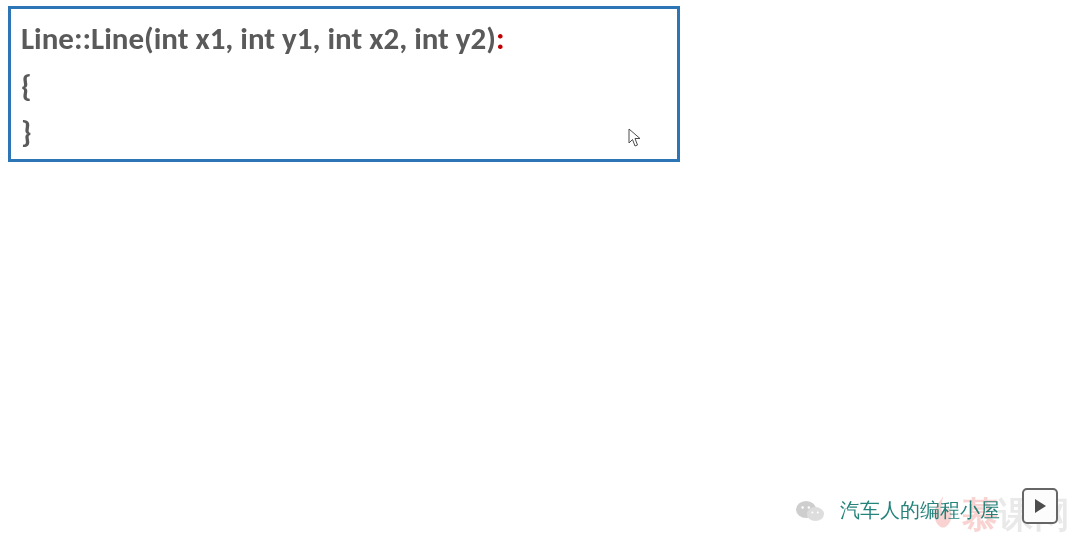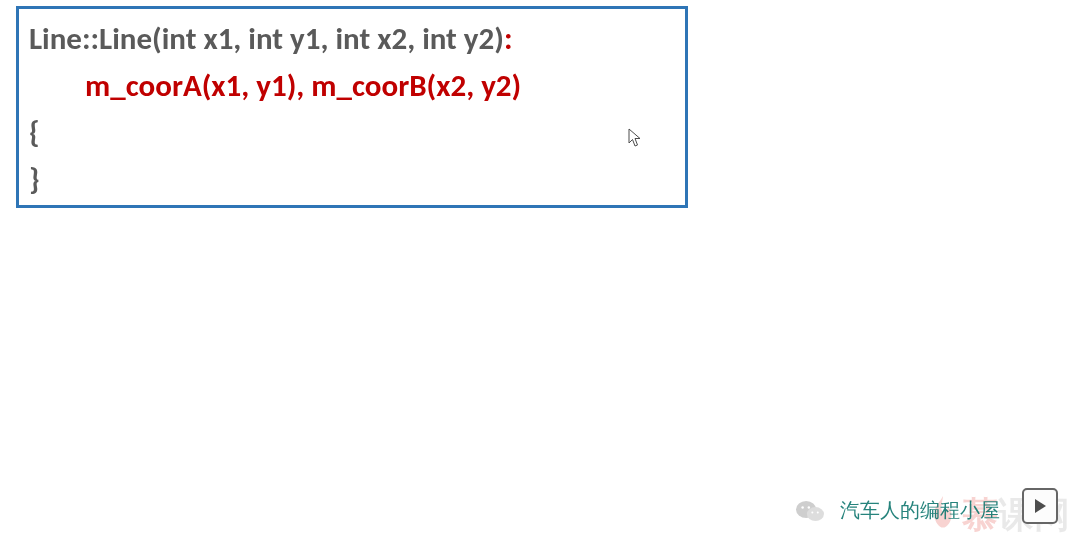--- a/index.html
+++ b/index.html
@@ -7,21 +7,21 @@
     padding: 0;
     width: 1080px;
     height: 546px;
     background: #ffffff;
     font-family: Calibri, "Segoe UI", Arial, sans-serif;
     position: relative;
     overflow: hidden;
   }
   .code-box {
     position: absolute;
-    left: 16px;
+    left: 8px;
     top: 6px;
     width: 672px;
     border: 3px solid #2E75B6;
     padding: 6px 4px 4px 10px;
     box-sizing: border-box;
   }
   .code-line {
     font-size: 31px;
     font-weight: 700;
     line-height: 1.5;
@@ -80,21 +80,20 @@
     margin-right: 4px;
   }
   .brand-red  { color: #E03D33; }
   .brand-gray { color: #9E9E9E; }
 </style>
 </head>
 <body>
 
 <div class="code-box">
   <div class="code-line"><span class="gray">Line::Line(int x1, int y1, int x2, int y2)</span><span class="red">:</span></div>
-  <div class="code-line red">        m_coorA(x1, y1), m_coorB(x2, y2)</div>
   <div class="code-line gray">{</div>
   <div class="code-line gray">}</div>
 </div>
 
 <div class="cursor-arrow">
   <svg width="14" height="20" viewBox="0 0 14 20">
     <path d="M1 1 L1 15 L4.5 11.5 L7 18 L9.5 17 L7 10.5 L12 10.5 Z" fill="#ffffff" stroke="#4d4d4d" stroke-width="1"></path>
   </svg>
 </div>
 

